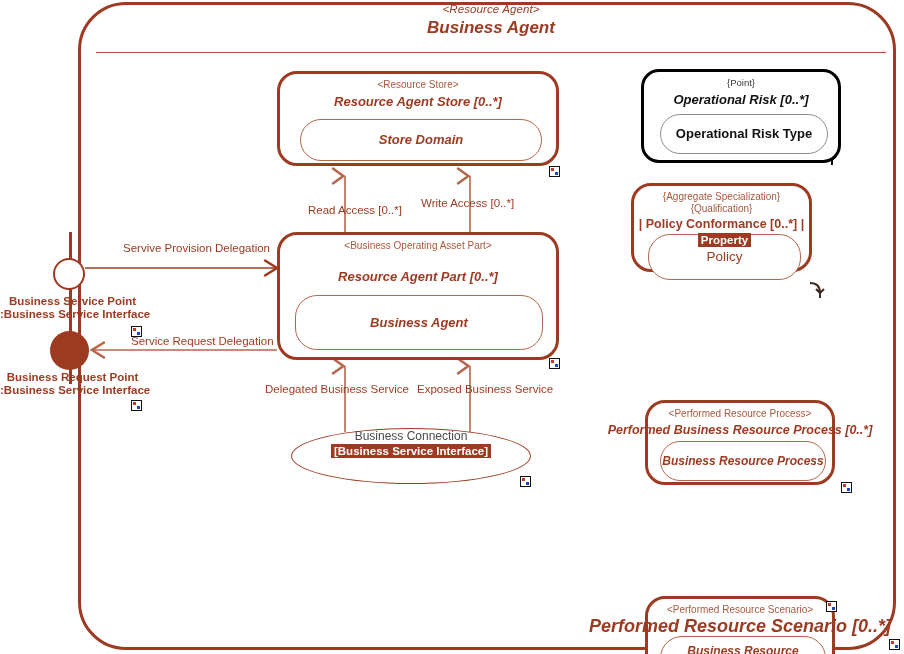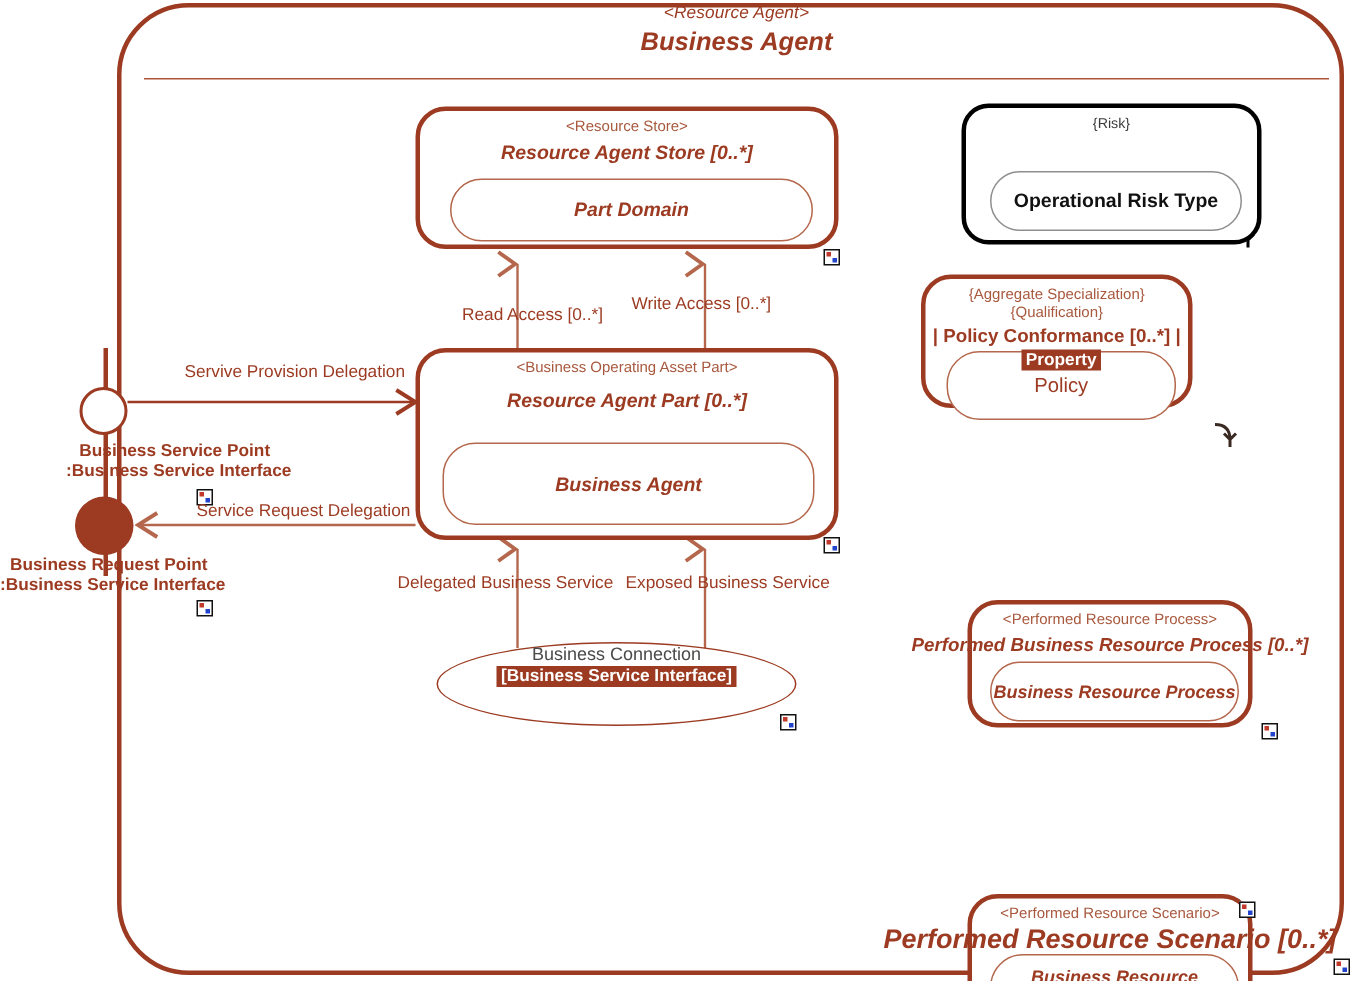--- a/index.html
+++ b/index.html
@@ -110,21 +110,21 @@
   #node-operational-risk .inner{
     position:absolute; left:16px; top:42px; width:168px; height:40px;
     border:1.6px solid #8e8e8e;
     color:#111111;
     font-style:normal;
     font-weight:bold;
     font-size:13px;
     text-align:center;
   }
 
-  #node-policy-conformance{ left:614px; top:183px; width:181px; height:89px; }
+  #node-policy-conformance{ left:631px; top:183px; width:181px; height:89px; }
   #node-policy-conformance .inner{ position:absolute; left:14px; top:48px; width:153px; height:46px; font-style:normal; font-weight:normal; font-size:13.5px; color:#9c3b22; }
   #node-policy-conformance .n-title{ font-style:normal; font-weight:bold; font-size:12.5px; }
 
   #node-performed-business-resource-process{ left:645px; top:400px; width:190px; height:85px; }
   #node-performed-business-resource-process .n-title{ font-size:12.5px; }
   #node-performed-business-resource-process .inner{ position:absolute; left:12px; top:38px; width:166px; height:40px; font-size:12px; }
 
   #node-performed-resource-scenario{ left:645px; top:511px; width:190px; height:96px; }
   #node-performed-resource-scenario .n-title{ font-size:18px; }
   #node-performed-resource-scenario .inner{ position:absolute; left:12px; top:37px; width:166px; height:45px; font-size:12px; }
@@ -182,21 +182,21 @@
     z-index:5;
   }
   .port-label{
     font-size:11.5px;
     line-height:13px;
     color:#9c3b22;
     font-weight:bold;
     white-space:nowrap;
     text-align:center;
   }
-  #label-business-service-point{ left:0px; top:295px; width:145px;padding-left:44px; }
+  #label-business-service-point{ left:0px; top:295px; width:145px; }
   #label-business-request-point{ left:0px; top:371px; width:145px; }
 
   
   .conn-label{
     font-size:11.5px;
     line-height:14px;
     color:#9c3b22;
     white-space:nowrap;
   }
 
@@ -255,33 +255,34 @@
   <div class="abs" id="header-divider"></div>
 
   <div class="abs" id="frame-title-block">
     <div class="stereo">&lt;Resource Agent&gt;</div>
     <div id="frame-title">Business Agent</div>
   </div>
 
   <div class="abs node" id="node-resource-agent-store">
     <div class="n-stereo">&lt;Resource Store&gt;</div>
     <div class="n-title">Resource Agent Store [0..*]</div>
-    <div class="inner">Part Domain</div>
+    <div class="inner">Store Domain</div>
   </div>
   <div class="marker" style="left:549px;top:166px;"></div>
 
   <div class="abs node" id="node-resource-agent-part">
     <div class="n-stereo">&lt;Business Operating Asset Part&gt;</div>
-    <div class="n-title" style="margin-top:6px;">Resource Agent Part [0..*]</div>
+    <div class="n-title" style="margin-top:16px;">Resource Agent Part [0..*]</div>
     <div class="inner">Business Agent</div>
   </div>
   <div class="marker" style="left:549px;top:358px;"></div>
 
   <div class="abs node" id="node-operational-risk">
-    <div class="n-stereo">{Risk}</div>
+    <div class="n-stereo">{Point}</div>
+    <div class="n-title">Operational Risk [0..*]</div>
     <div class="inner">Operational Risk Type</div>
   </div>
 
   <div class="abs node" id="node-policy-conformance">
     <div class="n-stereo">{Aggregate Specialization}</div>
     <div class="n-stereo" style="margin-top:0;">{Qualification}</div>
     <div class="n-title" style="margin-top:1px;">| Policy Conformance [0..*] |</div>
     <div class="inner">
       <span>Policy</span>
     </div>

